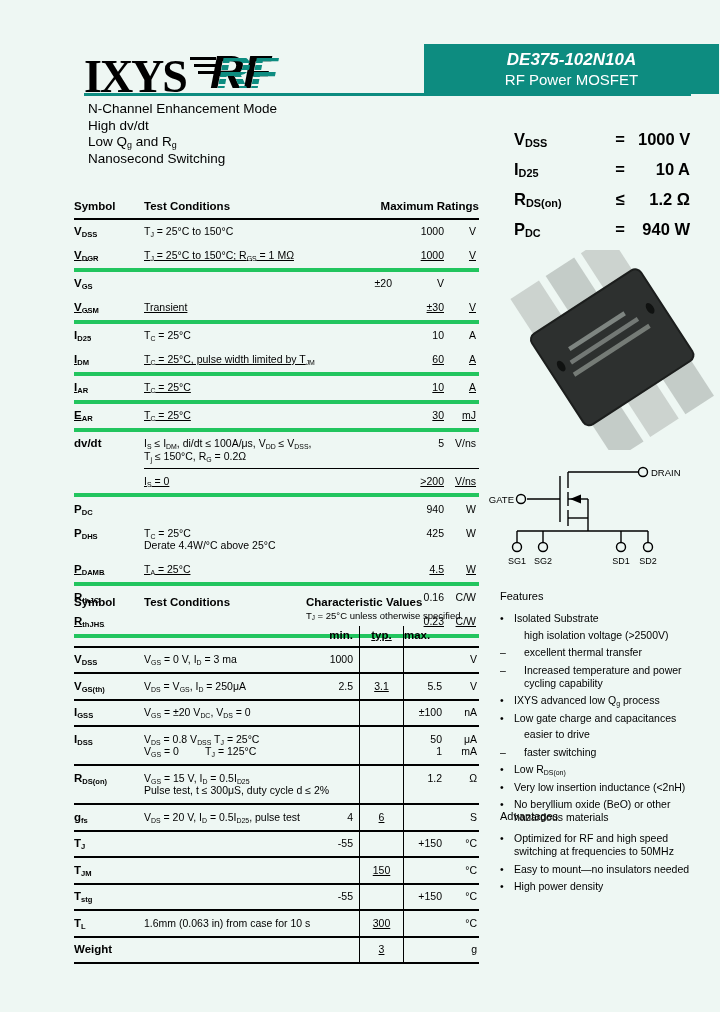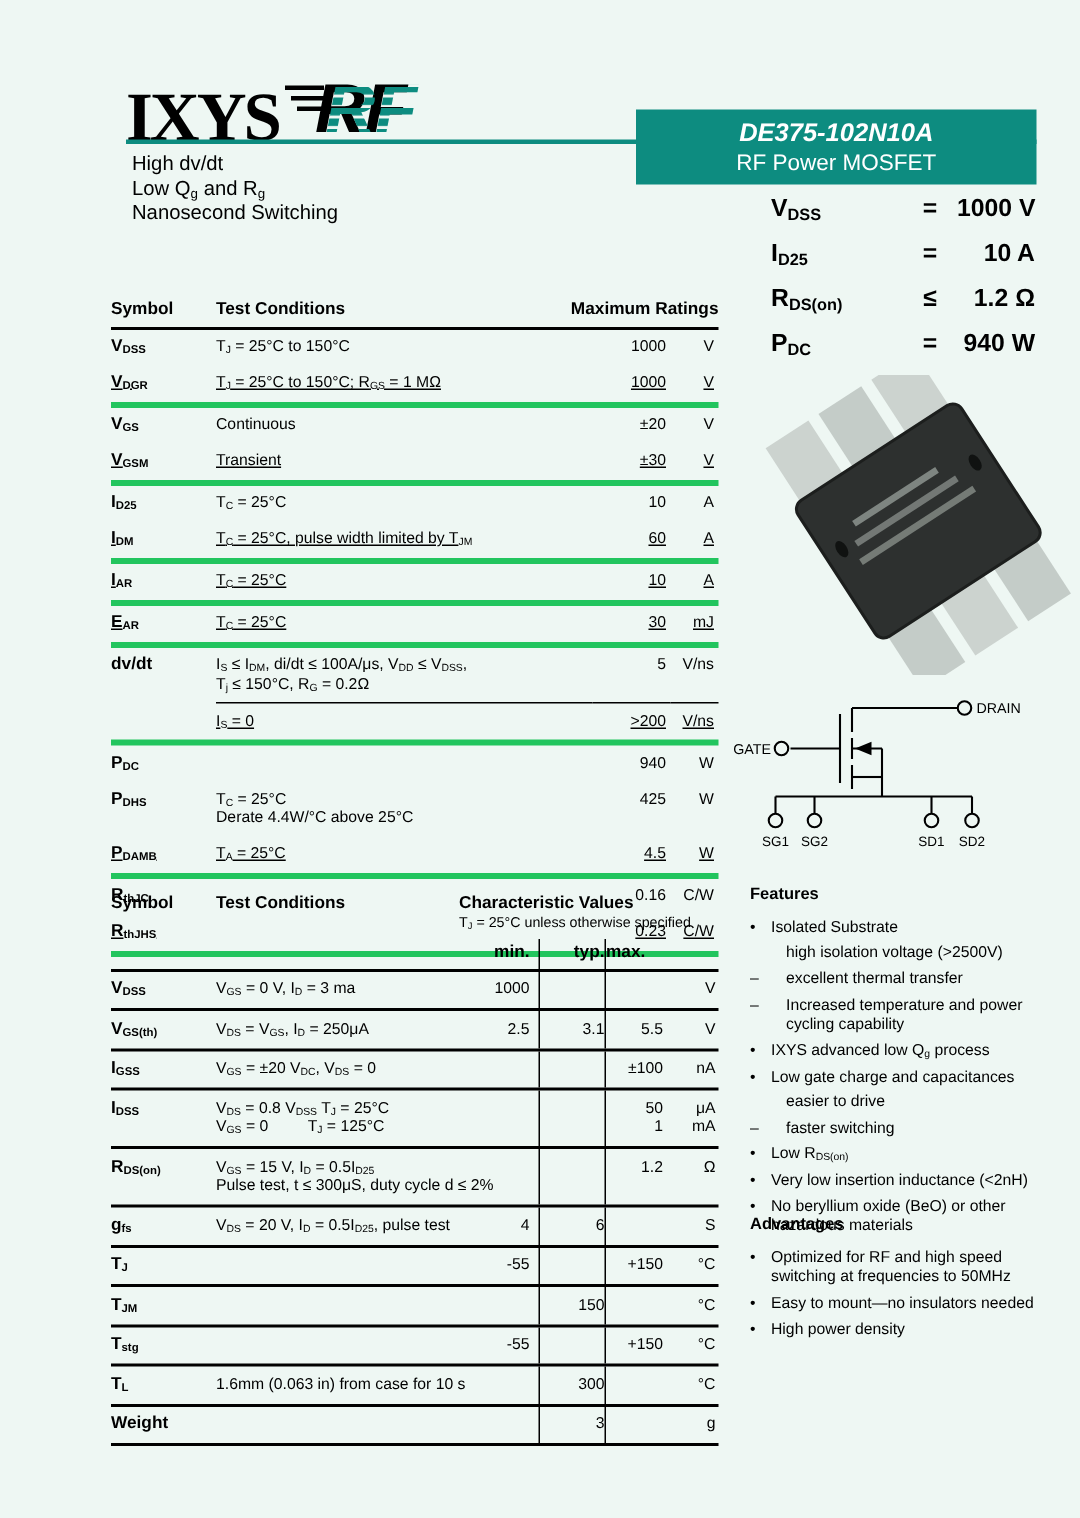--- a/index.html
+++ b/index.html
@@ -13,22 +13,22 @@
 
   
   .logo { position:absolute; left:84px; top:44px; display:flex; align-items:flex-end; }
   .logo-ixys {
     font-family:"Liberation Serif","DejaVu Serif",serif;
     font-weight:bold; font-size:46px; line-height:44px; letter-spacing:-2px;
   }
   .logo-rf { margin-left:2px; margin-bottom:1px; }
   .teal-rule { position:absolute; left:84px; top:93px; width:607px; height:3px; }
   .title-box {
-    position:absolute; left:424px; top:44px; width:267px; height:50px;
-    color:#fff; text-align:center; padding-top:5px;margin-top:29px;
+    position:absolute; left:424px; top:44px; width:295px; height:50px;
+    color:#fff; text-align:center; padding-top:5px;
   }
   .title-part { font-style:italic; font-weight:bold; font-size:17px; line-height:21px; }
   .title-sub  { font-weight:normal; font-size:15px; line-height:19px; }
 
   .desc { position:absolute; left:88px; top:101px; font-size:13.5px; line-height:16.5px; white-space:nowrap; }
 
   .key-specs { position:absolute; left:514px; top:124px; width:176px; }
   .spec-row { display:grid; grid-template-columns:88px 36px 1fr; height:30px; align-items:center;
               font-weight:bold; font-size:16.5px; }
   .spec-rel { text-align:center; }
@@ -57,33 +57,33 @@
 
   .t2-head1 { display:grid; grid-template-columns:70px 162px 1fr; font-weight:bold; font-size:11.5px; padding-bottom:4px; }
   .t2-note  { font-weight:normal; font-size:9.5px; padding-top:1px; }
   .t2-head2 { display:grid; grid-template-columns:70px 160px 56px 44px 42px 33px;
               border-bottom:2px solid #000; font-weight:bold; font-size:11.5px; }
   .t2-head2 > div { padding:3px 0 4px; }
 
   .t2row { display:grid; grid-template-columns:70px 160px 56px 44px 42px 33px; border-bottom:2px solid #000; }
   .t2row > div { padding:5.5px 0 6.5px; }
   .c-min { text-align:right; padding-right:6px !important; border-right:1.5px solid #000; white-space:nowrap; }
-  .c-typ { text-align:right; border-right:1.5px solid #000; white-space:nowrap; }
+  .c-typ { text-align:center; border-right:1.5px solid #000; white-space:nowrap;text-decoration:underline; }
   .c-max { text-align:right; padding-right:4px !important; white-space:nowrap; }
   .c-unit2 { text-align:right; padding-right:2px !important; white-space:nowrap; }
 
   
   .pkg { position:absolute; left:502px; top:250px; }
   .ckt { position:absolute; left:483px; top:458px; }
   .ckt text, .pkg text { font-family:"Liberation Sans","DejaVu Sans",sans-serif; }
 
   .side-sec { position:absolute; left:500px; width:218px; font-size:10.5px; line-height:13px; }
   #features { top:590px; }
   #advantages { top:810px; }
-  .side-head { font-weight:bold; font-size:11px; margin-bottom:9px; }
+  .side-head { font-weight:normal; font-size:11px; margin-bottom:9px; }
   .feat { display:grid; grid-template-columns:14px 1fr; margin-bottom:4.5px; }
   .feat.dash { grid-template-columns:24px 1fr; }
   .feat.plain { padding-left:24px; grid-template-columns:0px 1fr; margin-top:-1px; }
   .feat .fm { }
 </style>
 </head>
 <body>
 
 <div id="page">
 
@@ -104,20 +104,21 @@
       </svg>
     </span>
   </div>
   <div class="teal-rule" style="background: rgb(13, 140, 128);"></div>
   <div class="title-box" style="background: rgb(13, 140, 128);">
     <div class="title-part">DE375-102N10A</div>
     <div class="title-sub">RF Power MOSFET</div>
   </div>
 
   <div class="desc" id="desc">
+      <div>N-Channel Enhancement Mode</div>
       <div>High dv/dt</div>
       <div>Low Q<sub>g</sub> and R<sub>g</sub></div>
       <div>Nanosecond Switching</div>
     </div>
 
   <div class="key-specs" id="key-specs">
       <div class="spec-row">
         <div class="spec-sym">V<sub>DSS</sub></div>
         <div class="spec-rel">=</div>
         <div class="spec-val">1000 V</div>
@@ -153,21 +154,20 @@
           <div class="c-unit">V</div>
         </div>
         <div class="t1row gend">
           <div class="c-sym">V<sub>DGR</sub></div>
           <div class="c-cond">T<sub>J</sub> = 25°C to 150°C; R<sub>GS</sub> = 1 MΩ</div>
           <div class="c-val">1000</div>
           <div class="c-unit">V</div>
         </div>
         <div class="t1row">
           <div class="c-sym">V<sub>GS</sub></div>
-          <div class="c-cond">Continuous</div>
           <div class="c-val">±20</div>
           <div class="c-unit">V</div>
         </div>
         <div class="t1row gend">
           <div class="c-sym">V<sub>GSM</sub></div>
           <div class="c-cond">Transient</div>
           <div class="c-val">±30</div>
           <div class="c-unit">V</div>
         </div>
         <div class="t1row">

